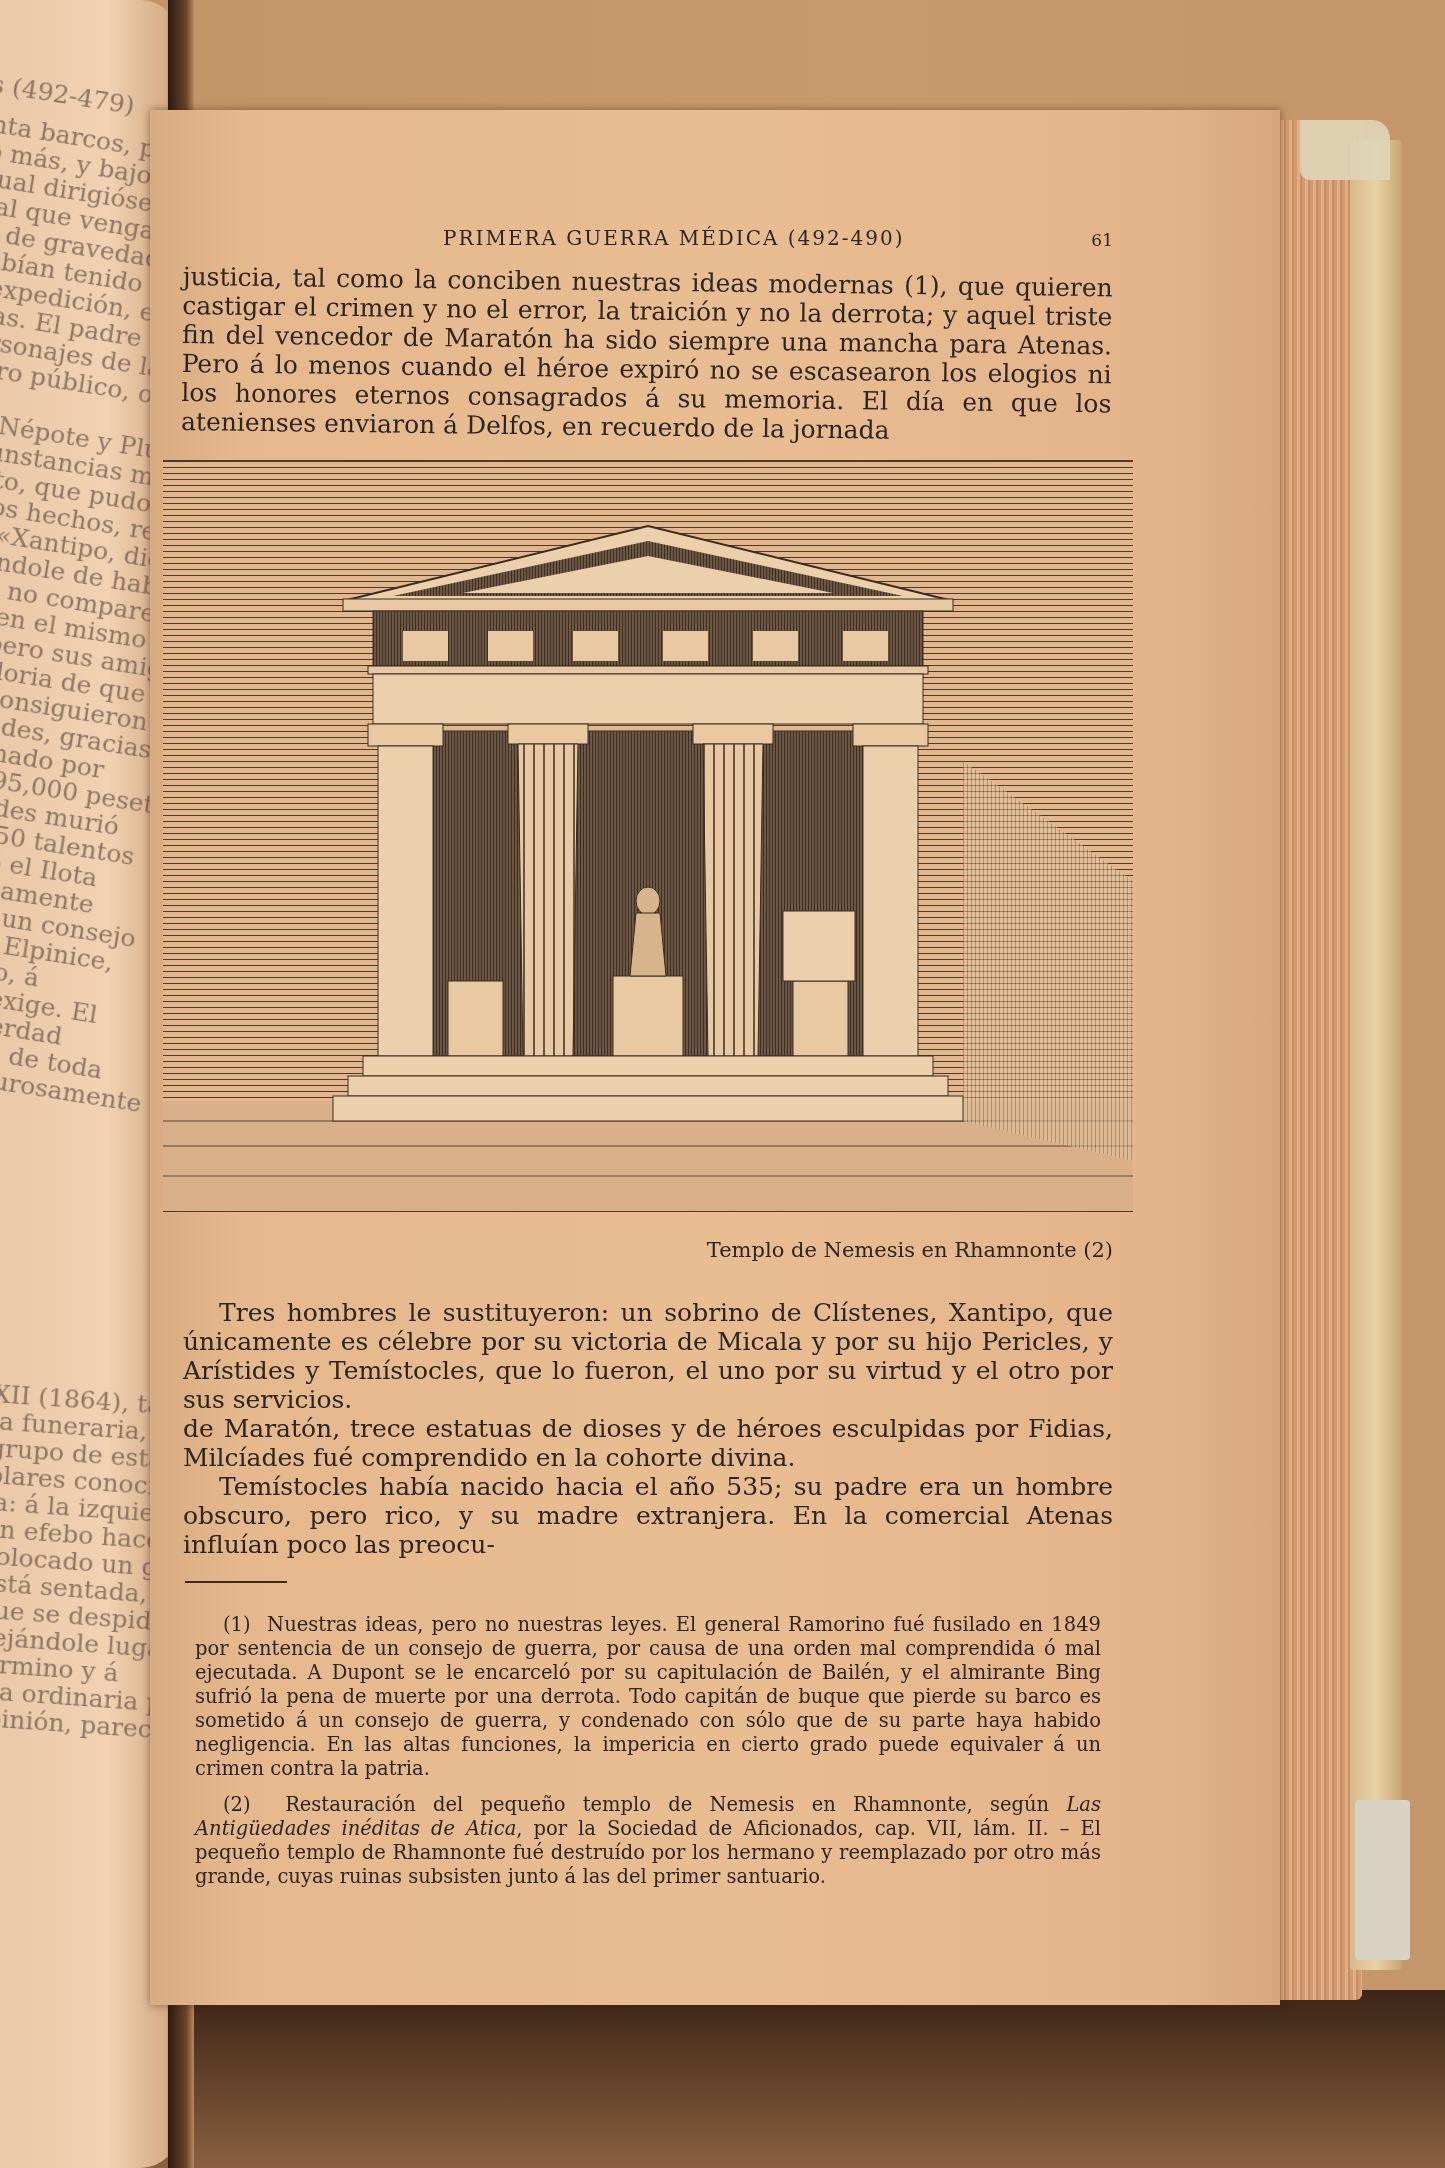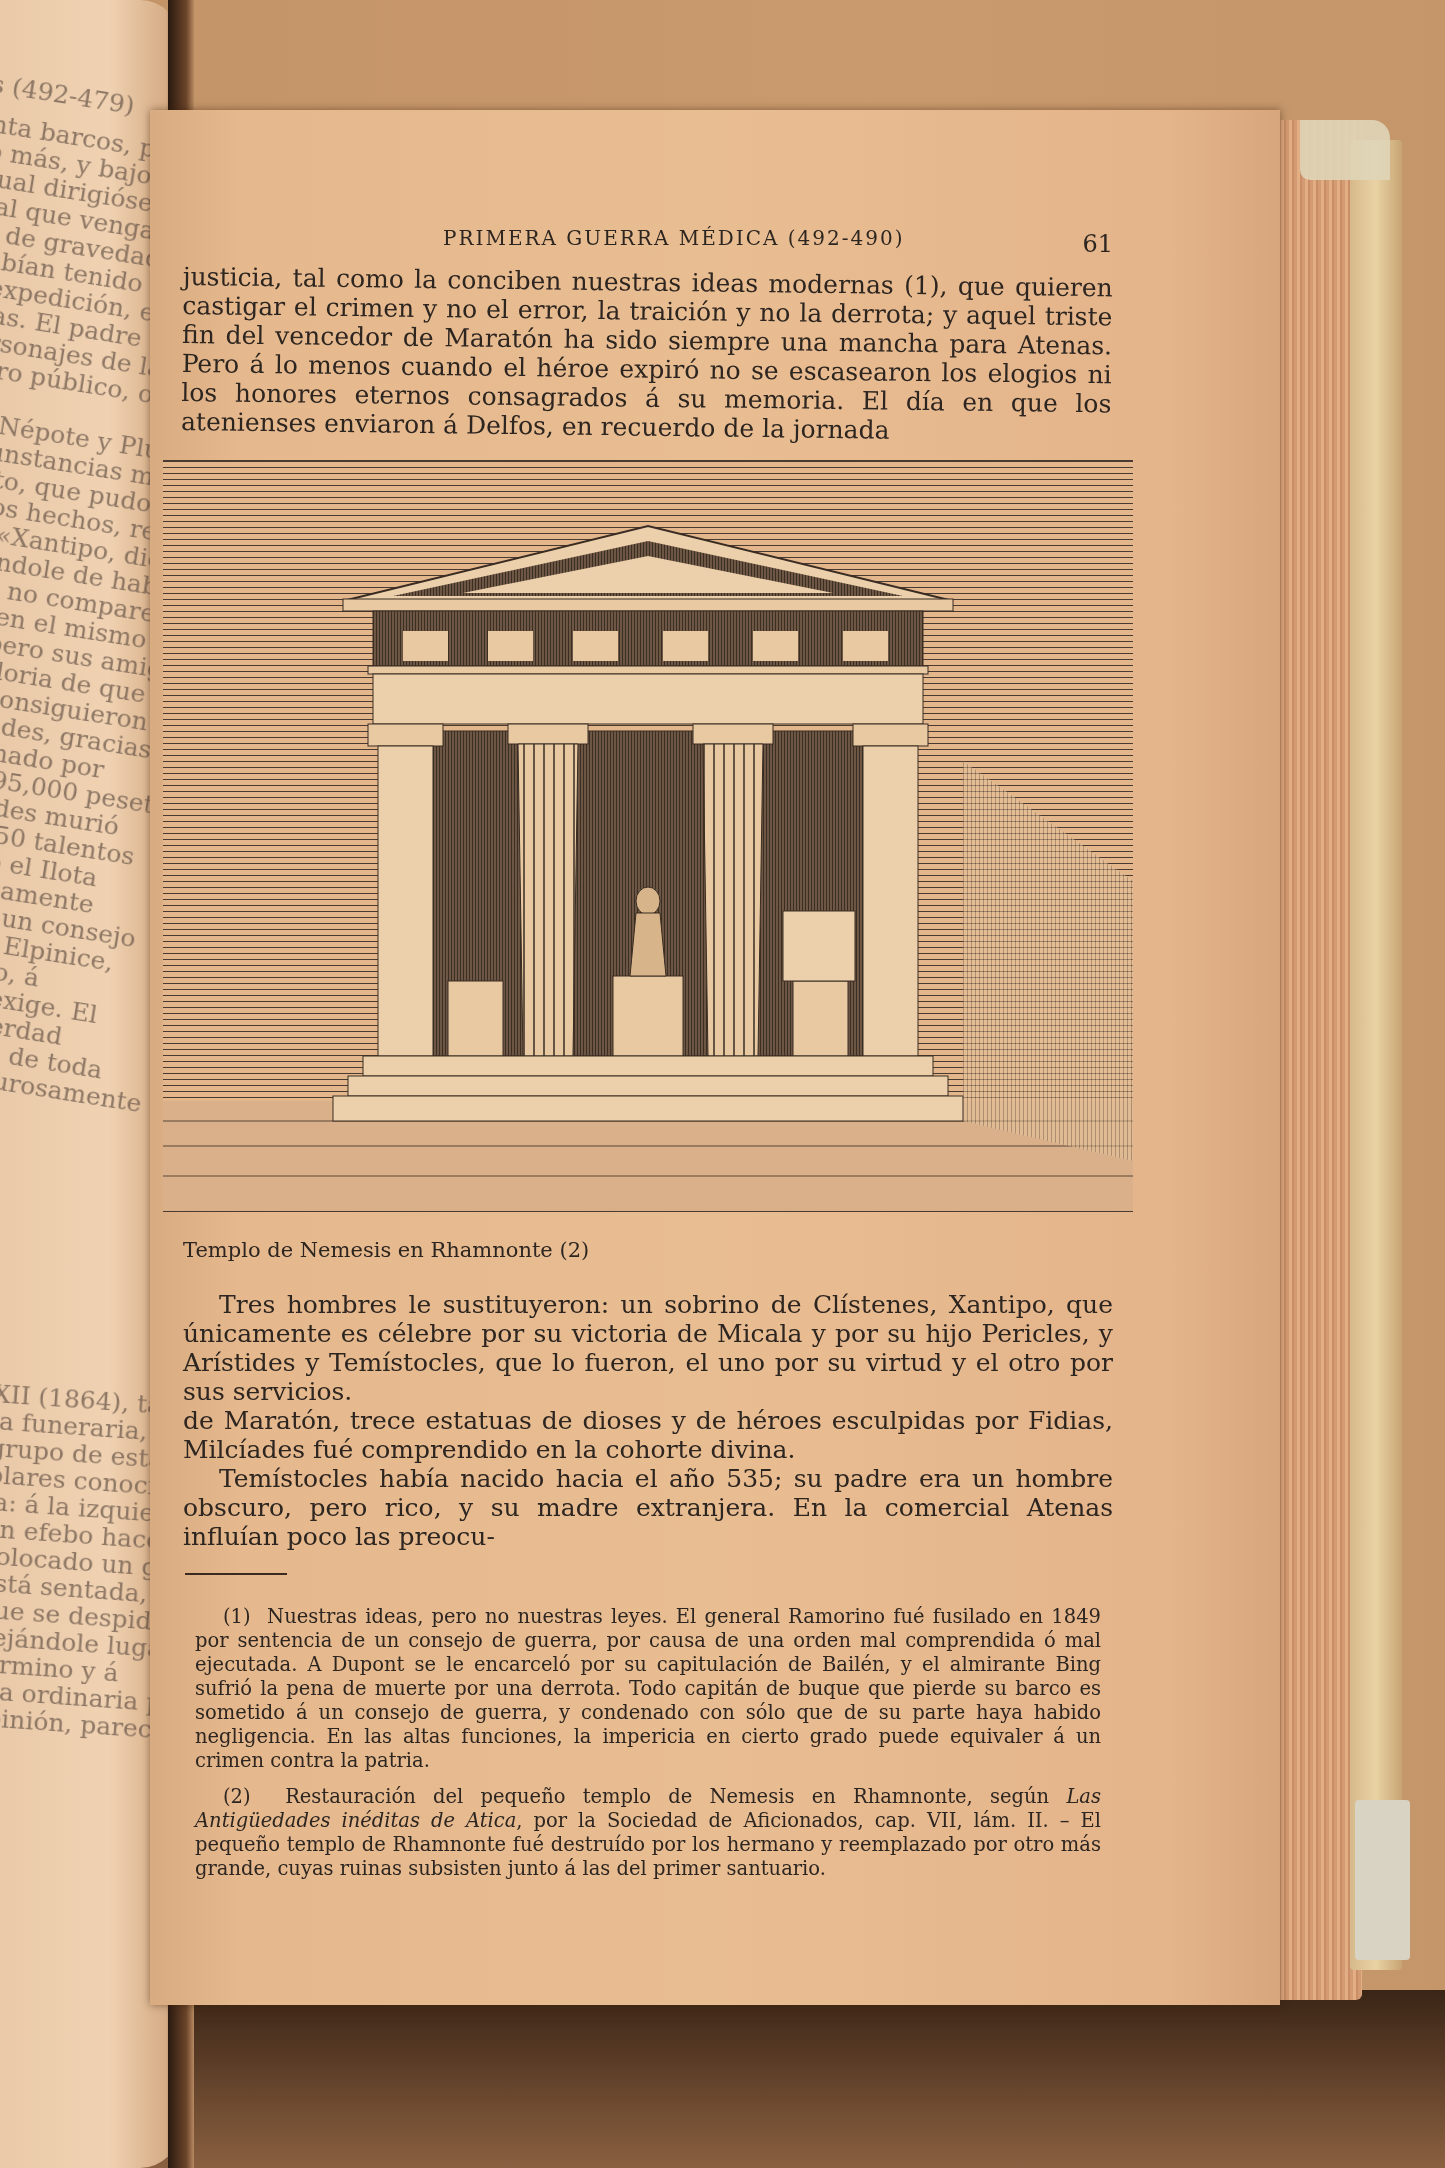--- a/index.html
+++ b/index.html
@@ -34,31 +34,31 @@
       border-radius:4px; }
     .cover-top { position:absolute; left:1300px; top:120px; width:90px; height:60px;
       background:#dfd5b8; border-radius:0 18px 0 10px; opacity:.9; }
     .cover-bottom { position:absolute; left:1355px; top:1800px; width:55px; height:160px;
       background:#d9d3c3; border-radius:4px; }
 
     .content { position:absolute; left:183px; top:222px; width:930px; color:#2d2520; }
     .running-head { position:relative; height:40px; }
     .running-head .title { position:absolute; left:260px; top:4px; font-size:20px;
       letter-spacing:2px; font-variant:small-caps; }
-    .running-head .num { position:absolute; right:0; top:8px; font-size:24px; }
+    .running-head .num { position:absolute; right:0; top:8px; font-size:17px; }
 
     .para { font-size:25px; line-height:29px; text-align:justify; margin:0; }
     .para.indent { text-indent:36px; }
     .top-para { transform:rotate(.7deg); transform-origin:left top; }
 
     .figure { position:relative; margin:24px 0 0 -20px; width:970px; height:750px;
       background:repeating-linear-gradient(180deg,#4a3b30 0 1px,#e3b68c 1px 6px);
       border-top:1px solid #4a3b30; border-bottom:1px solid #4a3b30; }
     .figure svg { position:absolute; left:0; top:0; }
-    .caption { text-align:left; font-size:21px; margin:26px 0 28px; }
+    .caption { text-align:right; font-size:21px; margin:26px 0 36px; }
     .rule { width:102px; border-top:2px solid #3a2a20; margin:22px 0 30px 2px; }
     .notes p { font-size:19.5px; line-height:24px; margin:12px; text-align:justify; }
     .notes p.n { text-indent:28px; }
     .notes em { font-style:italic; }
   </style>
 </head>
 <body>
 
 <div class="desk"></div>
 <div class="shadow-bottom"></div>

